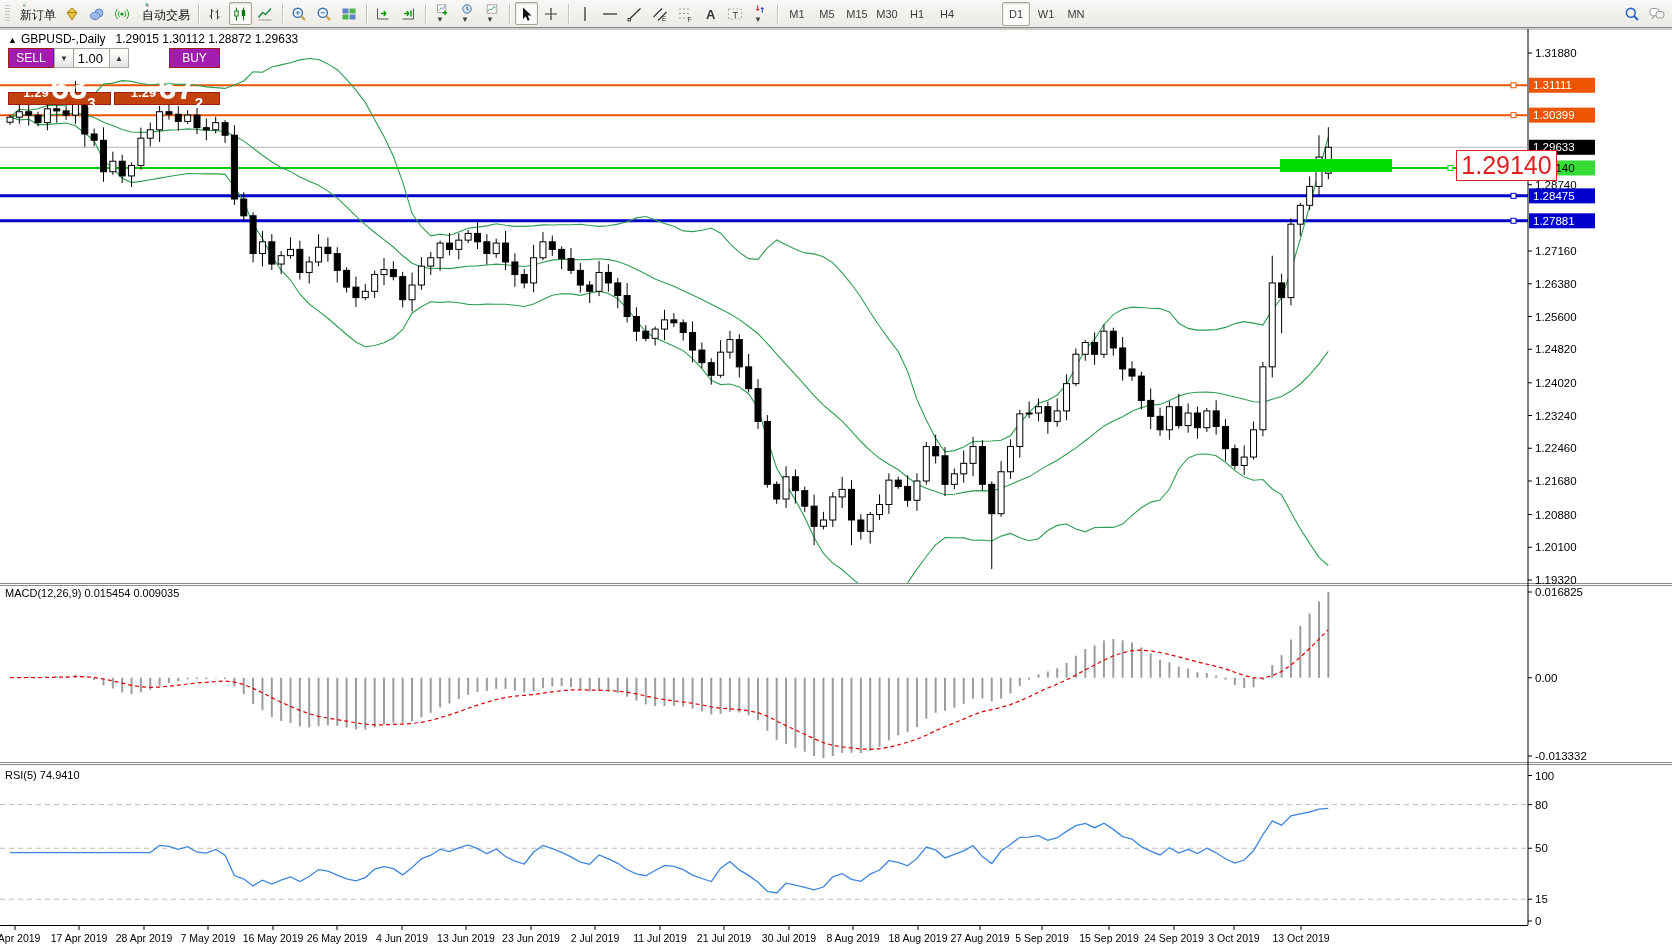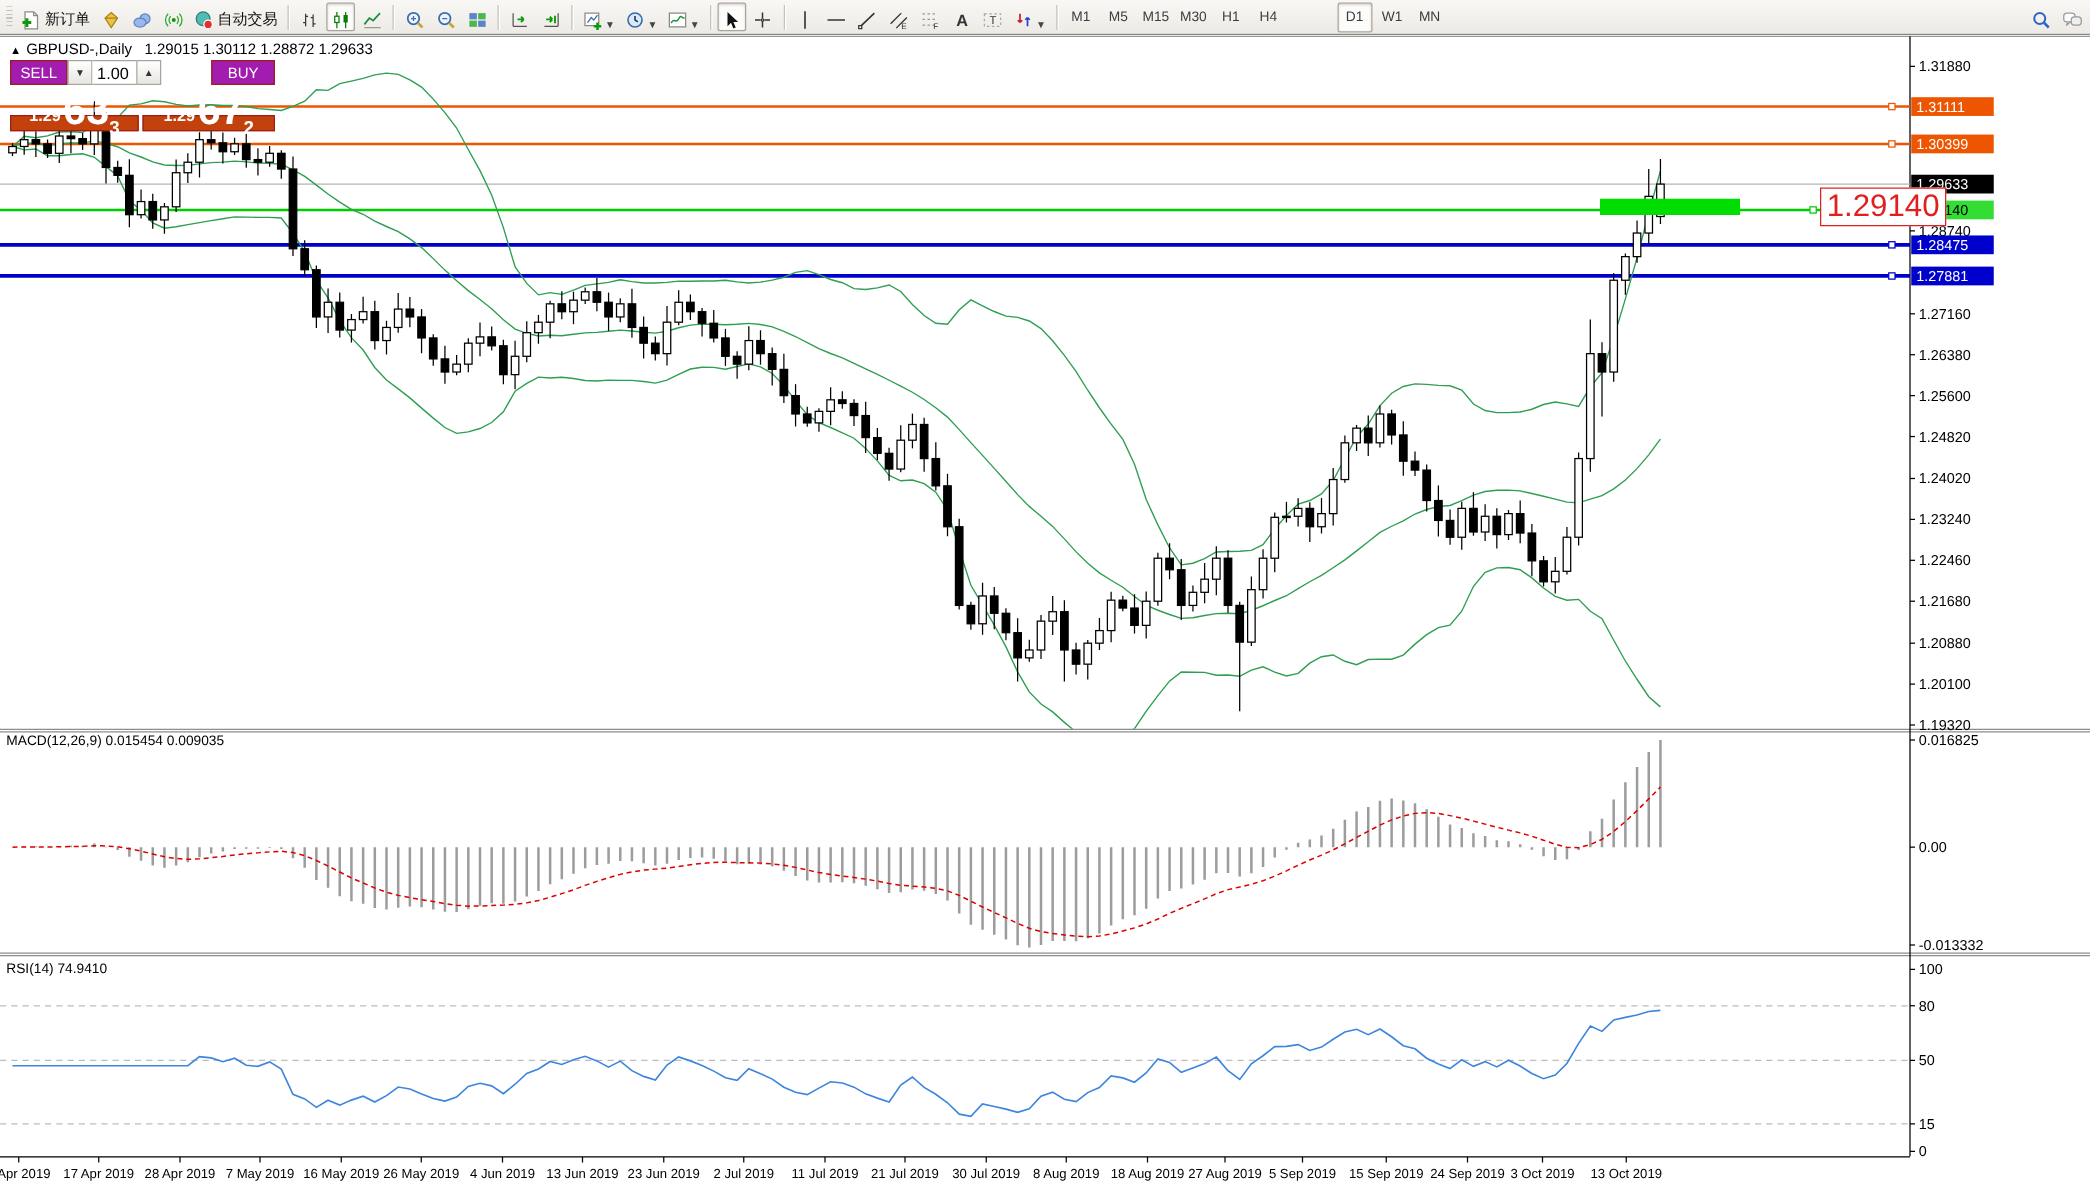--- a/index.html
+++ b/index.html
@@ -3,22 +3,22 @@
 <meta charset="utf-8">
 <style>
   html,body{margin:0;padding:0;width:1672px;height:949px;overflow:hidden;background:#fff;
     font-family:"Liberation Sans","DejaVu Sans",sans-serif;}
   
   .toolbar{position:absolute;left:0;top:0;width:1672px;height:28px;
     background:linear-gradient(#f9f8f6,#edeae5);border-bottom:1px solid #8a8782;
     display:flex;align-items:center;box-sizing:border-box;padding:0 2px;}
   .tgrip{width:5px;height:18px;margin:0 3px;
     background:repeating-linear-gradient(180deg,#c6c2bb 0 1px,rgba(0,0,0,0) 1px 3px);}
-  .tbtn{height:23px;min-width:23px;display:flex;align-items:flex-end;justify-content:center;
-    border:1px solid rgba(0,0,0,0);border-radius:2px;margin:0 1px;padding:0 2px;box-sizing:border-box;}
+  .tbtn{height:23px;min-width:23px;display:flex;align-items:flex-start;justify-content:center;
+    border:1px solid rgba(0,0,0,0);border-radius:2px;margin:0 1px;padding:0 2px;box-sizing:border-box;flex-direction:column;}
   .tbtn svg{display:block}
   .tbtn.pressed{background:#fcfcfb;border-color:#a9a49c;box-shadow:inset 0 1px 2px #d8d4cd;}
   .tlabel{font-size:12px;color:#111;margin-left:3px;white-space:nowrap;}
   .caret{font-size:8px;color:#444;margin-left:2px;}
   .tsep{width:1px;height:20px;background:#c6c2bb;box-shadow:1px 0 0 #fff;margin:0 4px;}
   .tf-btn{font-size:11px;font-weight:normal;color:#3d3d3d;height:22px;min-width:26px;
     display:flex;align-items:center;justify-content:center;border:1px solid rgba(0,0,0,0);
     border-radius:2px;margin:0 1px;}
   .tf-btn.active{background:#fcfcfb;border-color:#a9a49c;box-shadow:inset 0 1px 2px #d8d4cd;margin-left:40px;}
   .tspacer{flex:1}
@@ -857,17 +857,17 @@
         <span class="bg">67</span>
         <span class="sup">2</span>
       </div>
     </div>
   </div>
 
   <div class="pane-label" style="left:5px;top:559px;">
     <span>MACD(12,26,9)</span> <span>0.015454 0.009035</span>
   </div>
   <div class="pane-label" style="left:5px;top:741px;">
-    <span>RSI(14)</span> <span>74.9410</span>
+    <span>RSI(5)</span> <span>74.9410</span>
   </div>
 
   <div class="price-callout" id="price-callout" style="left: 1456px; top: 122px; width: 101px; height: 31px;">1.29140</div>
 </div>
 
 </body></html>

